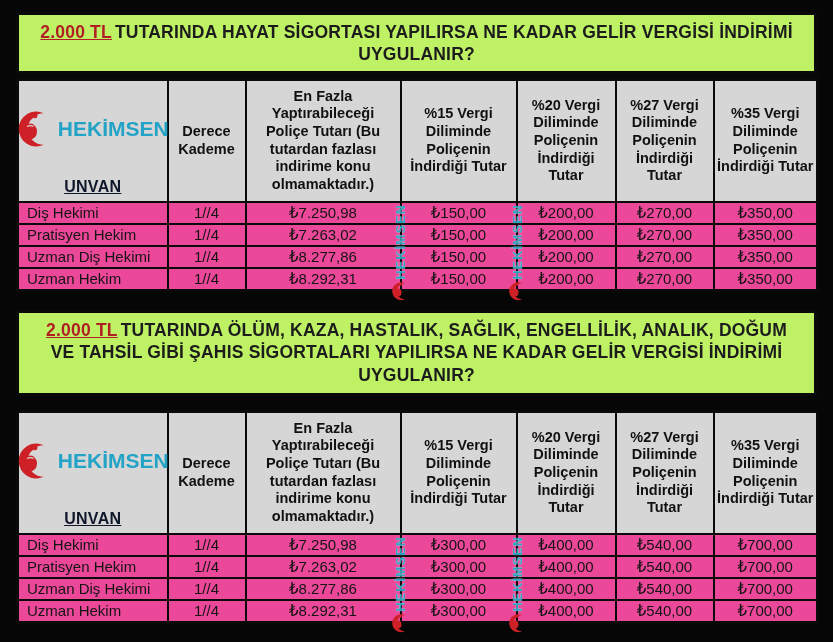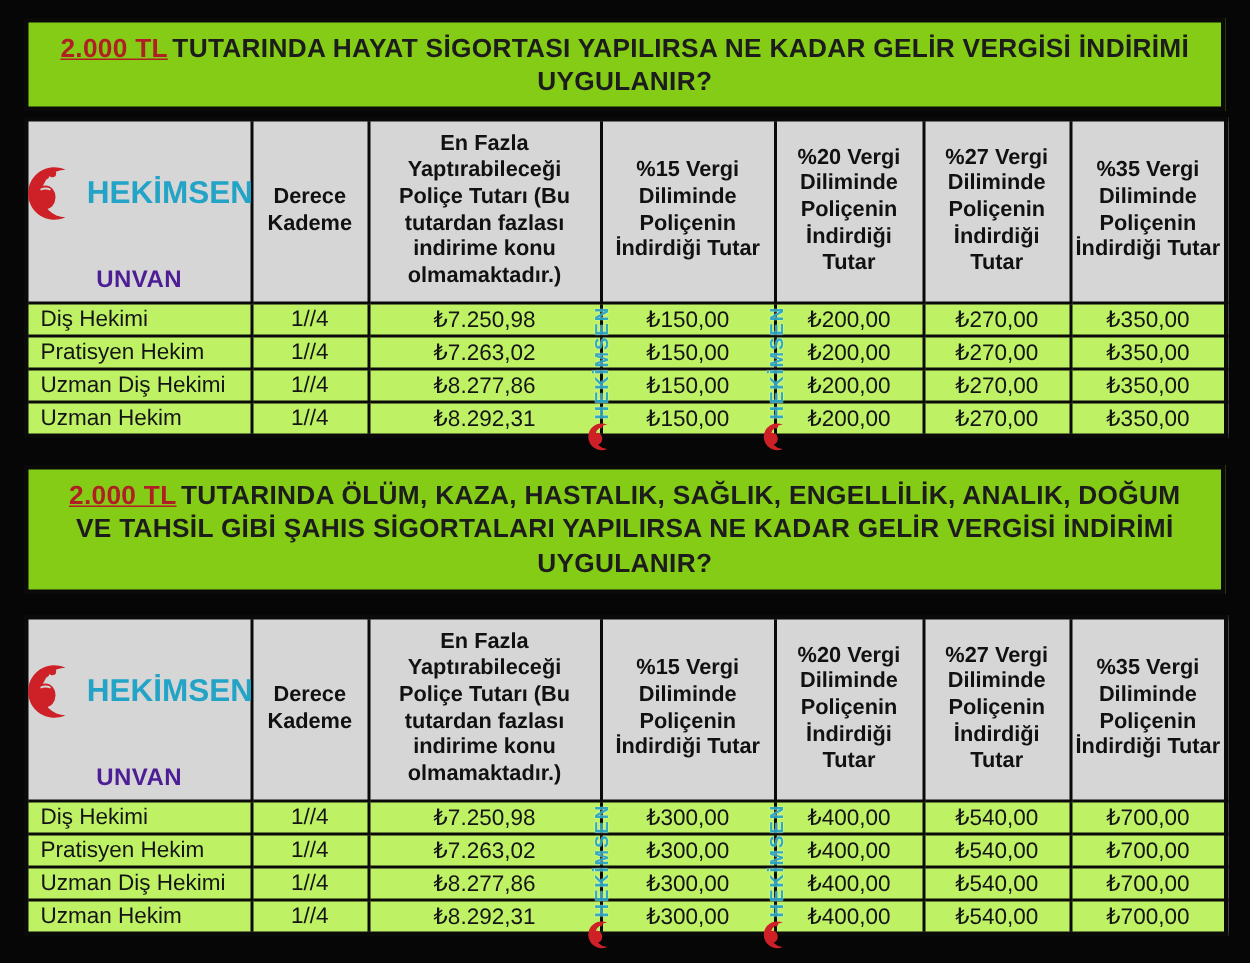--- a/index.html
+++ b/index.html
@@ -3,50 +3,50 @@
 <meta charset="utf-8">
 <style>
   html,body{margin:0;padding:0;}
   body{
     width:833px;height:642px;position:relative;overflow:hidden;
     background:#060606;
     font-family:"Liberation Sans","DejaVu Sans",sans-serif;
   }
   .title-box{
     position:absolute;left:16px;width:801px;box-sizing:border-box;
-    background:#84cc16;border:3px solid #0a0a0a;
+    background:#bef264;border:3px solid #0a0a0a;
     text-align:center;font-weight:bold;font-size:17.5px;color:#1c1c1c;
     padding:6px 14px;line-height:1.28;letter-spacing:0.2px;
   }
   #title1{top:12px;height:62px;}
   #title2{top:310px;height:86px;}
   .tl-amount{color:#b01f24;text-decoration:underline;padding-right:3px;}
 
   .table-wrap{position:absolute;left:16px;width:801px;}
   #twrap1{top:78px;}
   #twrap2{top:410px;}
 
   table{border-collapse:collapse;table-layout:fixed;width:801px;background:#fff;border:3px solid #0a0a0a;}
   th,td{border:2px solid #0a0a0a;box-sizing:border-box;}
   thead th{
     background:#d6d6d6;color:#111;font-weight:bold;font-size:14.5px;
     line-height:1.22;padding:2px 2px;vertical-align:middle;text-align:center;
   }
   th.unvan-th{padding:0;height:122px;}
   tbody td{
-    background:#bef264;color:#141414;font-size:15px;height:22px;
+    background:#ec4899;color:#141414;font-size:15px;height:22px;
     text-align:center;vertical-align:middle;padding:1px 2px;white-space:nowrap;
   }
   td.col-unvan{text-align:left;padding-left:8px;}
 
   .logo-cell{display:flex;flex-direction:column;align-items:center;justify-content:space-between;height:100%;}
   .logo-row{display:flex;align-items:center;justify-content:center;flex:1;gap:1px;}
   .logo-mark{width:40px;height:40px;flex:0 0 auto;}
   .logo-text{color:#23a3c6;font-weight:bold;font-size:21px;letter-spacing:0px;}
-  .unvan-label{font-weight:bold;font-size:16px;color:#4c1d95;padding-bottom:4px;letter-spacing:0.3px;}
+  .unvan-label{font-weight:bold;font-size:16px;color:#0f172a;padding-bottom:4px;letter-spacing:0.3px;text-decoration:underline;}
 
   .watermark{
     position:absolute;top:126px;width:36px;height:97px;z-index:5;
     display:flex;flex-direction:column;align-items:center;justify-content:flex-end;
     pointer-events:none;
   }
   .wm-a{left:367px;}
   .wm-b{left:484px;}
   .wm-text{
     writing-mode:vertical-rl;transform:rotate(180deg);

